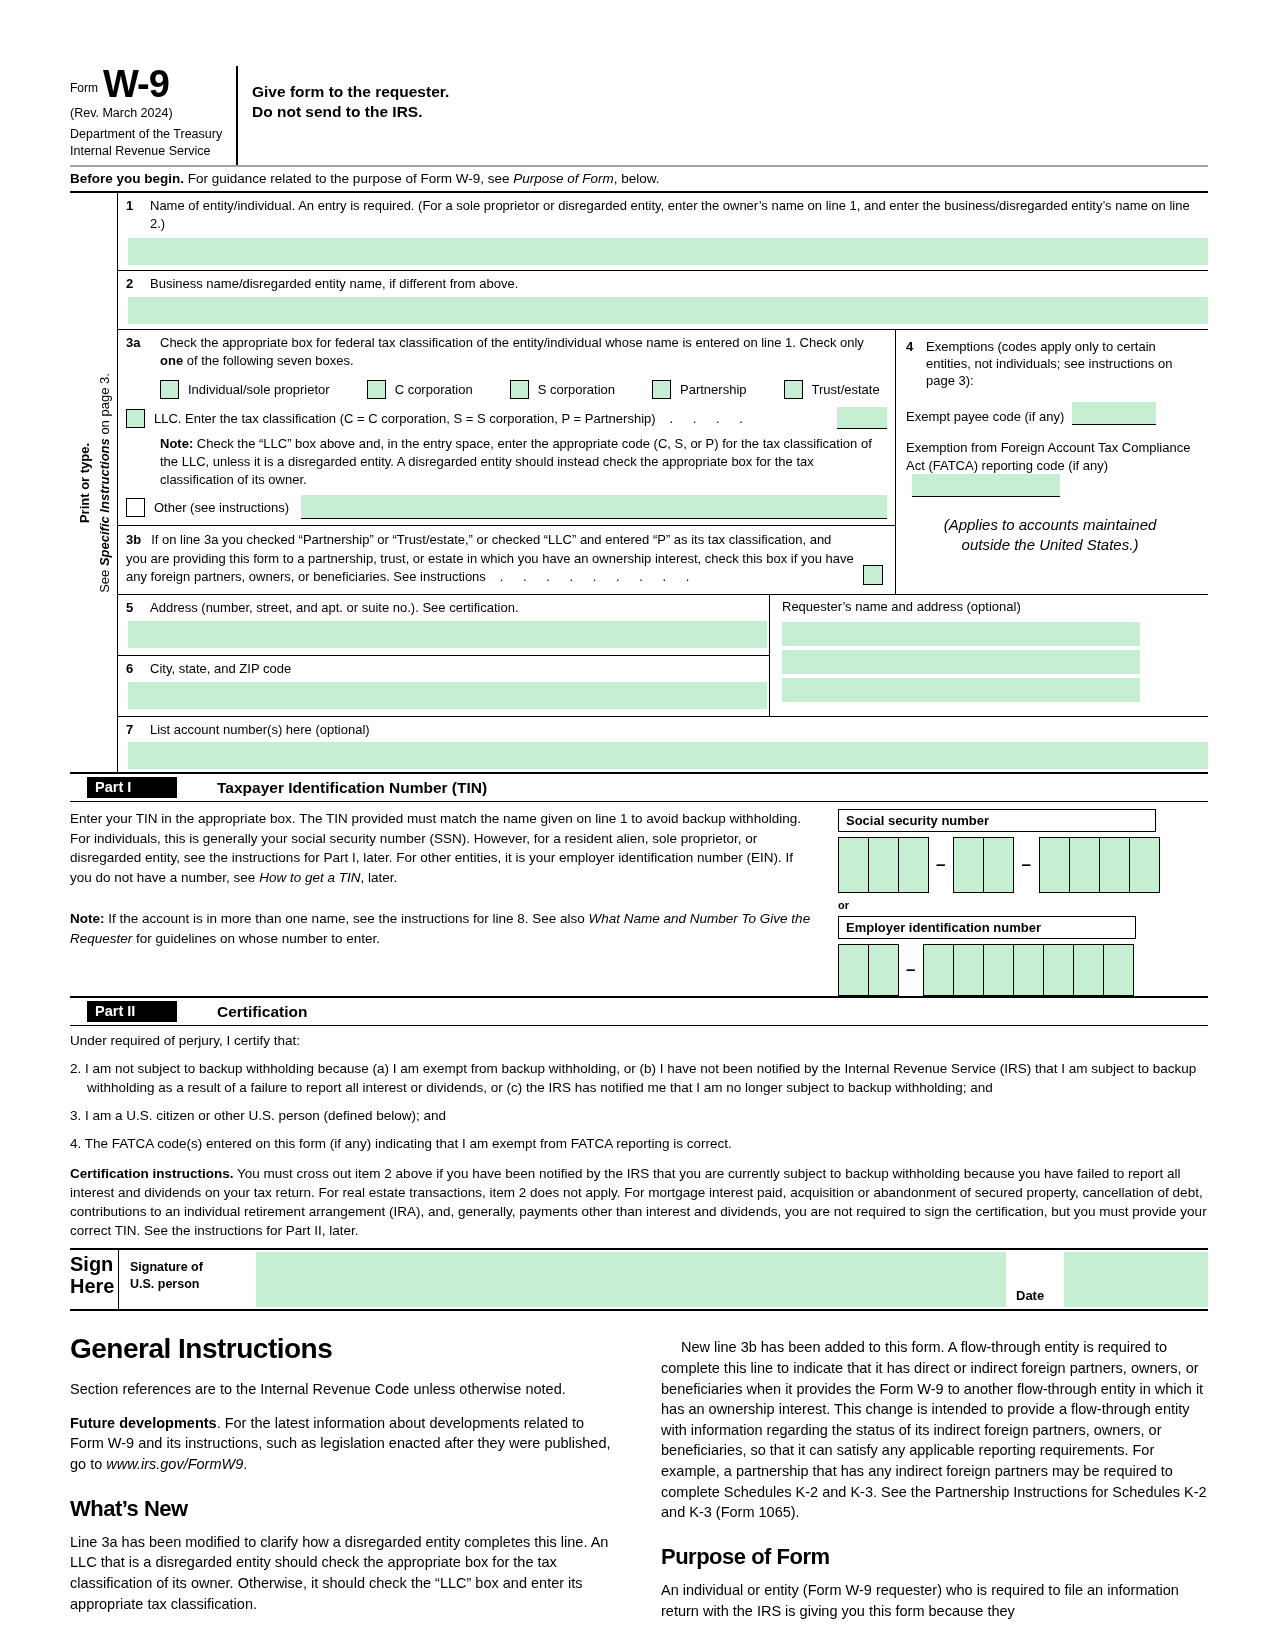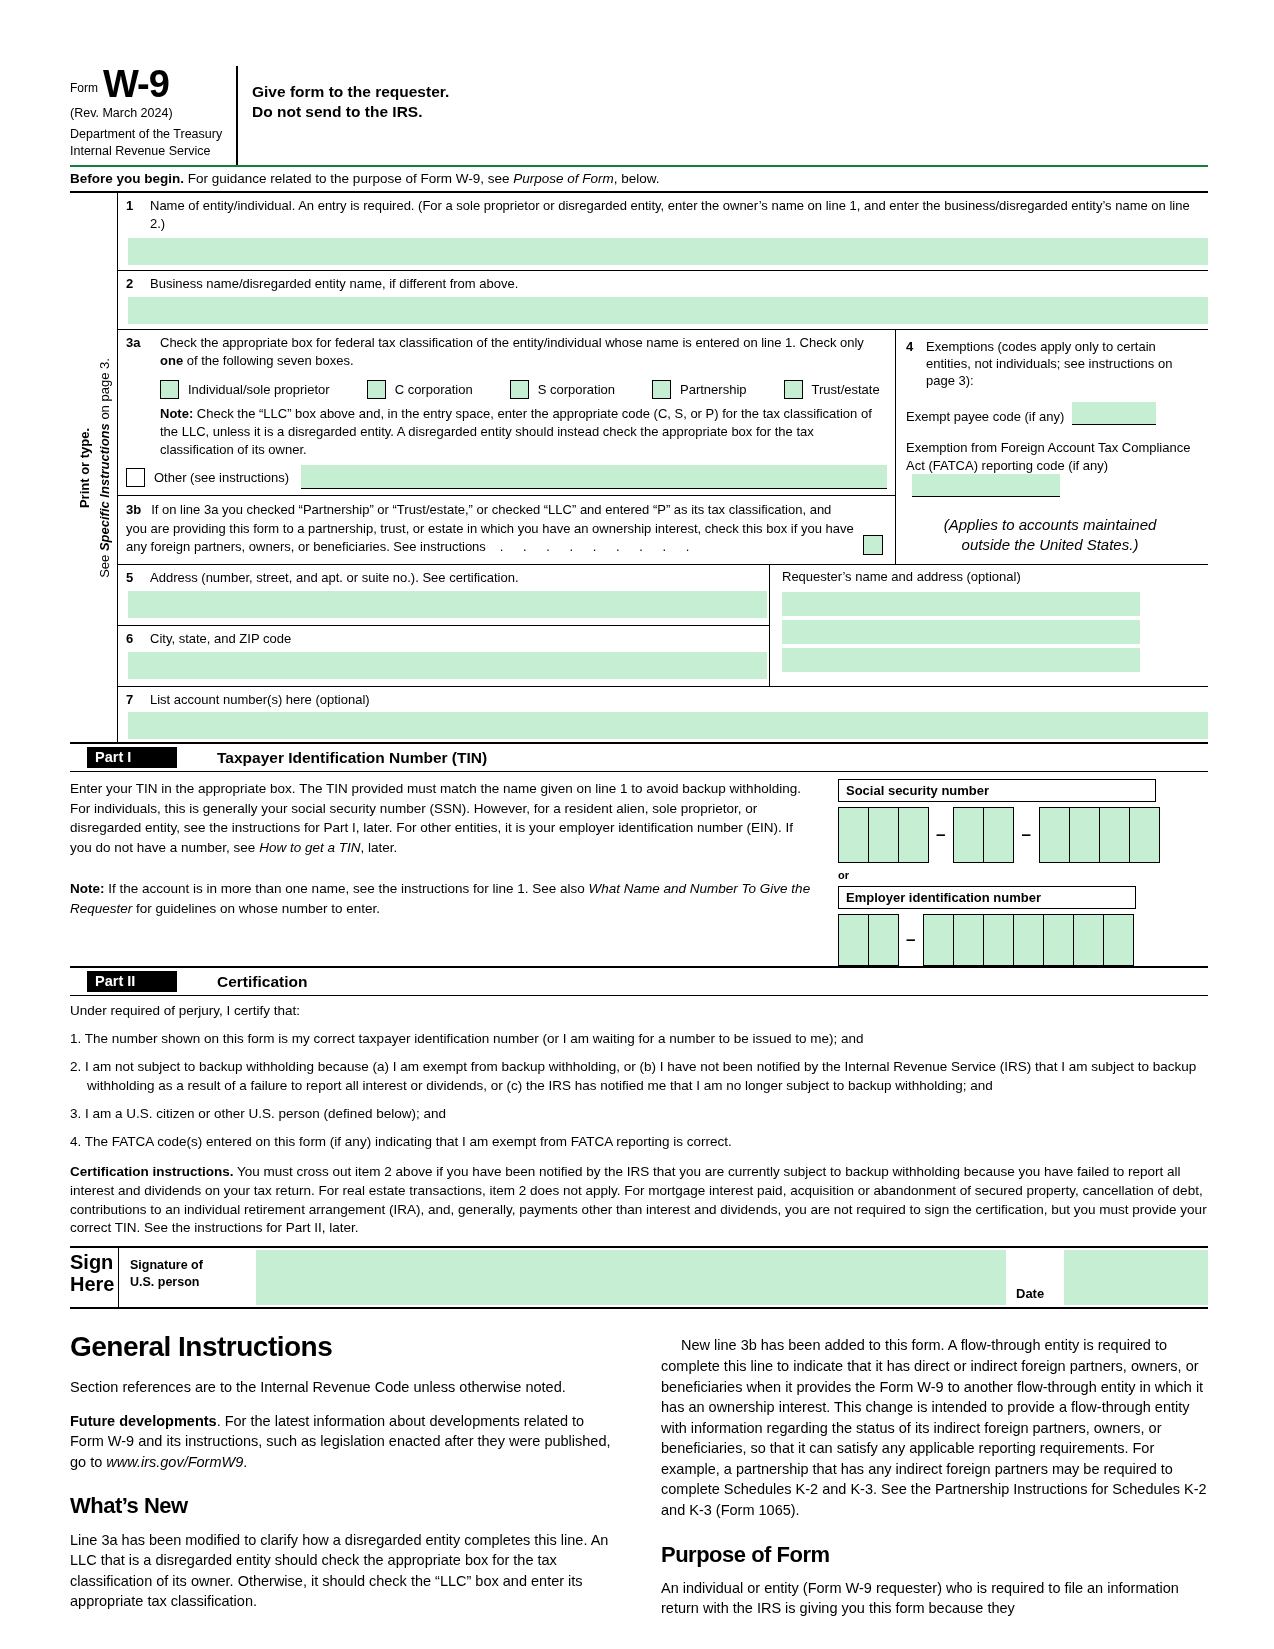--- a/index.html
+++ b/index.html
@@ -8,21 +8,21 @@
     width:1274px; height:1649px; background:#fff; margin:0 auto;
     padding:66px 66px 0 70px; position:relative; overflow:hidden;
     font-family:"Liberation Sans", sans-serif; color:#000;
     --green:#c5eed3;
   }
   .b { font-weight:bold; }
   .i { font-style:italic; }
   .bi { font-weight:bold; font-style:italic; }
 
   
-  .header { display:flex; border-bottom:2px solid #15803d; }
+  .header { display:flex; border-bottom:2px solid #a3a3a3; }
   .h-left { width:168px; padding:2px 8px 6px 0; border-right:2px solid #000; }
   .formline { display:flex; align-items:flex-end; gap:5px; }
   .form-word { font-size:12px; padding-bottom:5px; }
   .form-num { font-size:38px; font-weight:bold; line-height:.85; letter-spacing:-1px; }
   .rev { font-size:12.5px; margin-top:6px; }
   .dept { font-size:12.5px; margin-top:6px; line-height:1.3; }
   .h-center { flex:1; text-align:center; padding:8px 12px 4px; border-right:2px solid #000; }
   .main-title { font-size:24px; font-weight:bold; line-height:1.2; }
   .goto { font-size:13.5px; font-weight:bold; margin-top:11px; }
   .h-right { width:232px; padding:16px 0 0 14px; font-size:15.5px; font-weight:bold; line-height:1.3; }
@@ -194,20 +194,26 @@
               <span class="opt">
                   <span class="cb"></span>
                   <span>Partnership</span>
                 </span>
               <span class="opt">
                   <span class="cb"></span>
                   <span>Trust/estate</span>
                 </span>
             </div>
 
+            <div class="llcrow">
+              <span class="cb"></span>
+              <span>LLC. Enter the tax classification (C = C corporation, S = S corporation, P = Partnership)</span>
+              <span class="dots">. . . .</span>
+              <span class="llc-box"></span>
+            </div>
 
             <div class="notep">
               <span class="b">Note:</span><span> Check the “LLC” box above and, in the entry space, enter the appropriate code (C, S, or P) for the tax classification of the LLC, unless it is a disregarded entity. A disregarded entity should instead check the appropriate box for the tax classification of its owner.</span>
             </div>
 
             <div class="otherrow">
               <span class="cb white"></span>
               <span>Other (see instructions)</span>
               <span class="other-bar"></span>
             </div>
@@ -278,21 +284,21 @@
   </div>
 
   <div class="part-head">
     <span class="part-badge">Part I</span>
     <span class="part-title">Taxpayer Identification Number (TIN)</span>
   </div>
 
   <div class="p1-wrap">
     <div class="p1-left">
       <p><span>Enter your TIN in the appropriate box. The TIN provided must match the name given on line 1 to avoid backup withholding. For individuals, this is generally your social security number (SSN). However, for a resident alien, sole proprietor, or disregarded entity, see the instructions for Part I, later. For other entities, it is your employer identification number (EIN). If you do not have a number, see </span><span class="i">How to get a TIN</span><span>, later.</span></p>
-      <p style="margin-top:22px;"><span class="b">Note:</span><span> If the account is in more than one name, see the instructions for line 1. See also </span><span class="i">What Name and Number To Give the Requester</span><span> for guidelines on whose number to enter.</span></p>
+      <p style="margin-top:22px;"><span class="b">Note:</span><span> If the account is in more than one name, see the instructions for line 8. See also </span><span class="i">What Name and Number To Give the Requester</span><span> for guidelines on whose number to enter.</span></p>
     </div>
 
     <div class="p1-right">
       <div class="tin-label-box">Social security number</div>
       <div class="digit-row">
         <span class="dgroup">
           <span class="dcell"></span>
             <span class="dcell"></span>
             <span class="dcell"></span>
         </span>
@@ -330,21 +336,20 @@
     </div>
   </div>
 
   <div class="part-head pt2">
     <span class="part-badge">Part II</span>
     <span class="part-title">Certification</span>
   </div>
 
   <div class="p2-body">
     <p class="intro">Under required of perjury, I certify that:</p>
-    <p class="cert-item">1. The number shown on this form is my correct taxpayer identification number (or I am waiting for a number to be issued to me); and</p>
     <p class="cert-item">2. I am not subject to backup withholding because (a) I am exempt from backup withholding, or (b) I have not been notified by the Internal Revenue Service (IRS) that I am subject to backup withholding as a result of a failure to report all interest or dividends, or (c) the IRS has notified me that I am no longer subject to backup withholding; and</p>
     <p class="cert-item">3. I am a U.S. citizen or other U.S. person (defined below); and</p>
     <p class="cert-item">4. The FATCA code(s) entered on this form (if any) indicating that I am exempt from FATCA reporting is correct.</p>
     <p class="certins"><span class="b">Certification instructions.</span><span> You must cross out item 2 above if you have been notified by the IRS that you are currently subject to backup withholding because you have failed to report all interest and dividends on your tax return. For real estate transactions, item 2 does not apply. For mortgage interest paid, acquisition or abandonment of secured property, cancellation of debt, contributions to an individual retirement arrangement (IRA), and, generally, payments other than interest and dividends, you are not required to sign the certification, but you must provide your correct TIN. See the instructions for Part II, later.</span></p>
   </div>
 
   <div class="sign-row">
     <div class="sign-here">
       <div>Sign</div>
       <div>Here</div>

